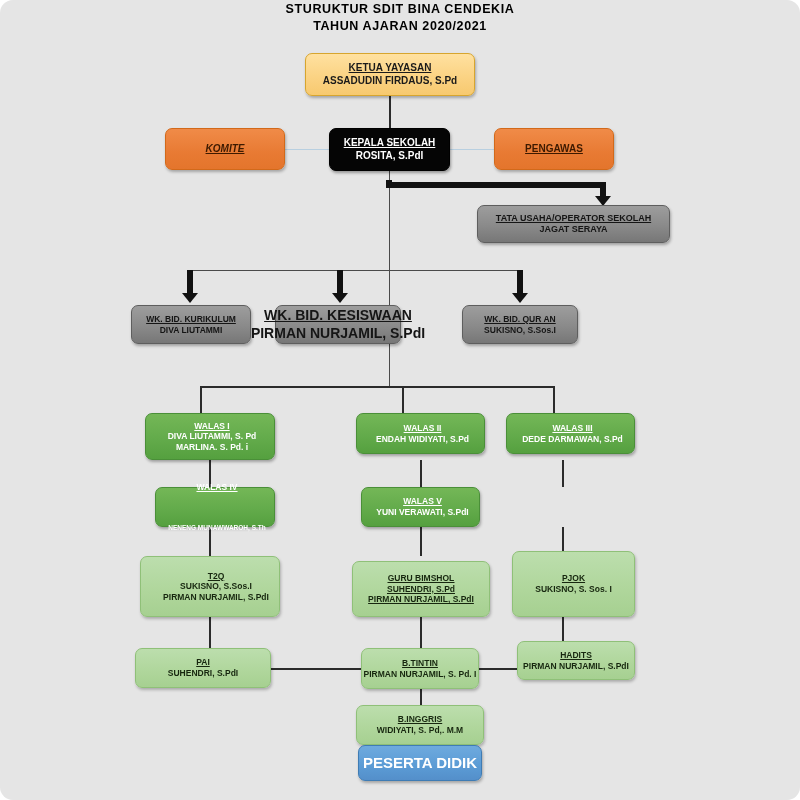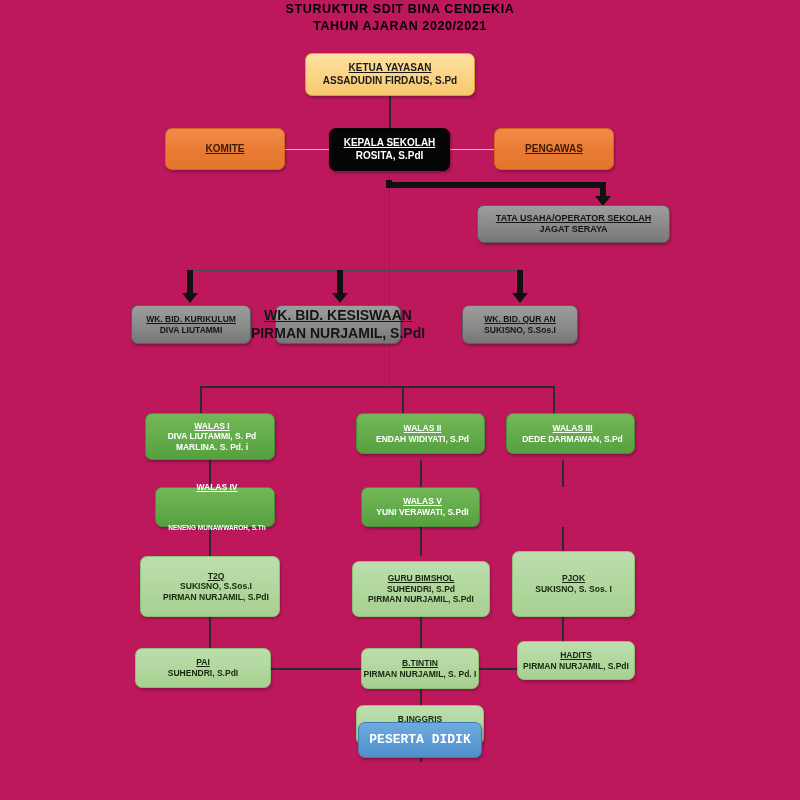--- a/index.html
+++ b/index.html
@@ -11,21 +11,22 @@
     width: 800px;
     height: 800px;
     font-family: "Liberation Sans", sans-serif;
     color: #000000;
     overflow: hidden;
   }
   #chart-root {
     position: relative;
     width: 800px;
     height: 800px;
-    background: #be185d;
+    background: #e5e5e5;
+    border-radius: 13px;
   }
 
   
   .chart-title {
     position: absolute;
     left: 0;
     width: 800px;
     text-align: center;
     font-weight: bold;
     font-size: 12.5px;
@@ -178,21 +179,21 @@
   <div class="conn v-thin" style="left:562px; top:460px; height:27px;"></div>
   <div class="conn v-thin" style="left:562px; top:527px; height:29px;"></div>
   <div class="conn v-thin" style="left:562px; top:617px; height:24px;"></div>
   <div class="conn h-thin" style="left:478px; top:668px; width:40px;"></div>
 
   <div class="node n-yellow" style="left:305px; top:53px; width:170px; height:43px; font-size:10px;">
     <span class="ttl">KETUA YAYASAN</span>
     <span class="sub">ASSADUDIN FIRDAUS, S.Pd</span>
   </div>
 
-  <div class="node n-orange" style="left:165px; top:128px; width:120px; height:42px; font-size:10px;">
+  <div class="node n-orange" style="left:165px; top:128px; width:120px; height:42px; font-size:10px;font-style:italic;">
     <span class="ttl">KOMITE</span>
   </div>
 
   <div class="node n-orange" style="left:494px; top:128px; width:120px; height:42px; font-size:10px;">
     <span class="ttl">PENGAWAS</span>
   </div>
 
   <div class="node n-black" style="left:329px; top:128px; width:121px; height:43px; font-size:10px;">
     <span class="ttl">KEPALA SEKOLAH</span>
     <span class="sub">ROSITA, S.PdI</span>
@@ -244,21 +245,21 @@
     <span class="sub">YUNI VERAWATI, S.PdI</span>
   </div>
 
 
   <div class="node n-green-light" style="left:140px; top:556px; width:140px; height:61px; font-size:8.5px;padding-left:16px;">
     <span class="ttl">T2Q</span>
     <span class="sub">SUKISNO, S.Sos.I</span>
     <span class="sub">PIRMAN NURJAMIL, S.PdI</span>
   </div>
 
-  <div class="node n-green-light" style="left:352px; top:561px; width:138px; height:56px; font-size:8.5px;">
+  <div class="node n-green-light" style="left:352px; top:561px; width:138px; height:56px; font-size:8.5px;text-decoration:underline;">
     <span class="ttl">GURU BIMSHOL</span>
     <span class="sub">SUHENDRI, S.Pd</span>
     <span class="sub">PIRMAN NURJAMIL, S.PdI</span>
   </div>
 
   <div class="node n-green-light" style="left:512px; top:551px; width:123px; height:66px; font-size:8.5px;">
     <span class="ttl">PJOK</span>
     <span class="sub">SUKISNO, S. Sos. I</span>
   </div>
 
@@ -275,17 +276,17 @@
   <div class="node n-green-light" style="left:517px; top:641px; width:118px; height:39px; font-size:8.5px;">
     <span class="ttl">HADITS</span>
     <span class="sub">PIRMAN NURJAMIL, S.PdI</span>
   </div>
 
   <div class="node n-green-light" style="left:356px; top:705px; width:128px; height:40px; font-size:8.5px;">
     <span class="ttl">B.INGGRIS</span>
     <span class="sub">WIDIYATI, S. Pd,. M.M</span>
   </div>
 
-  <div class="node n-blue" style="left:358px; top:722px; width:124px; height:36px; font-size:13px;font-family:Liberation Mono, monospace;">
+  <div class="node n-blue" style="left:358px; top:745px; width:124px; height:36px; font-size:15px;">
     <span class="sub" style="font-weight:bold;">PESERTA DIDIK</span>
   </div>
 
 </div>
 
 </body></html>

